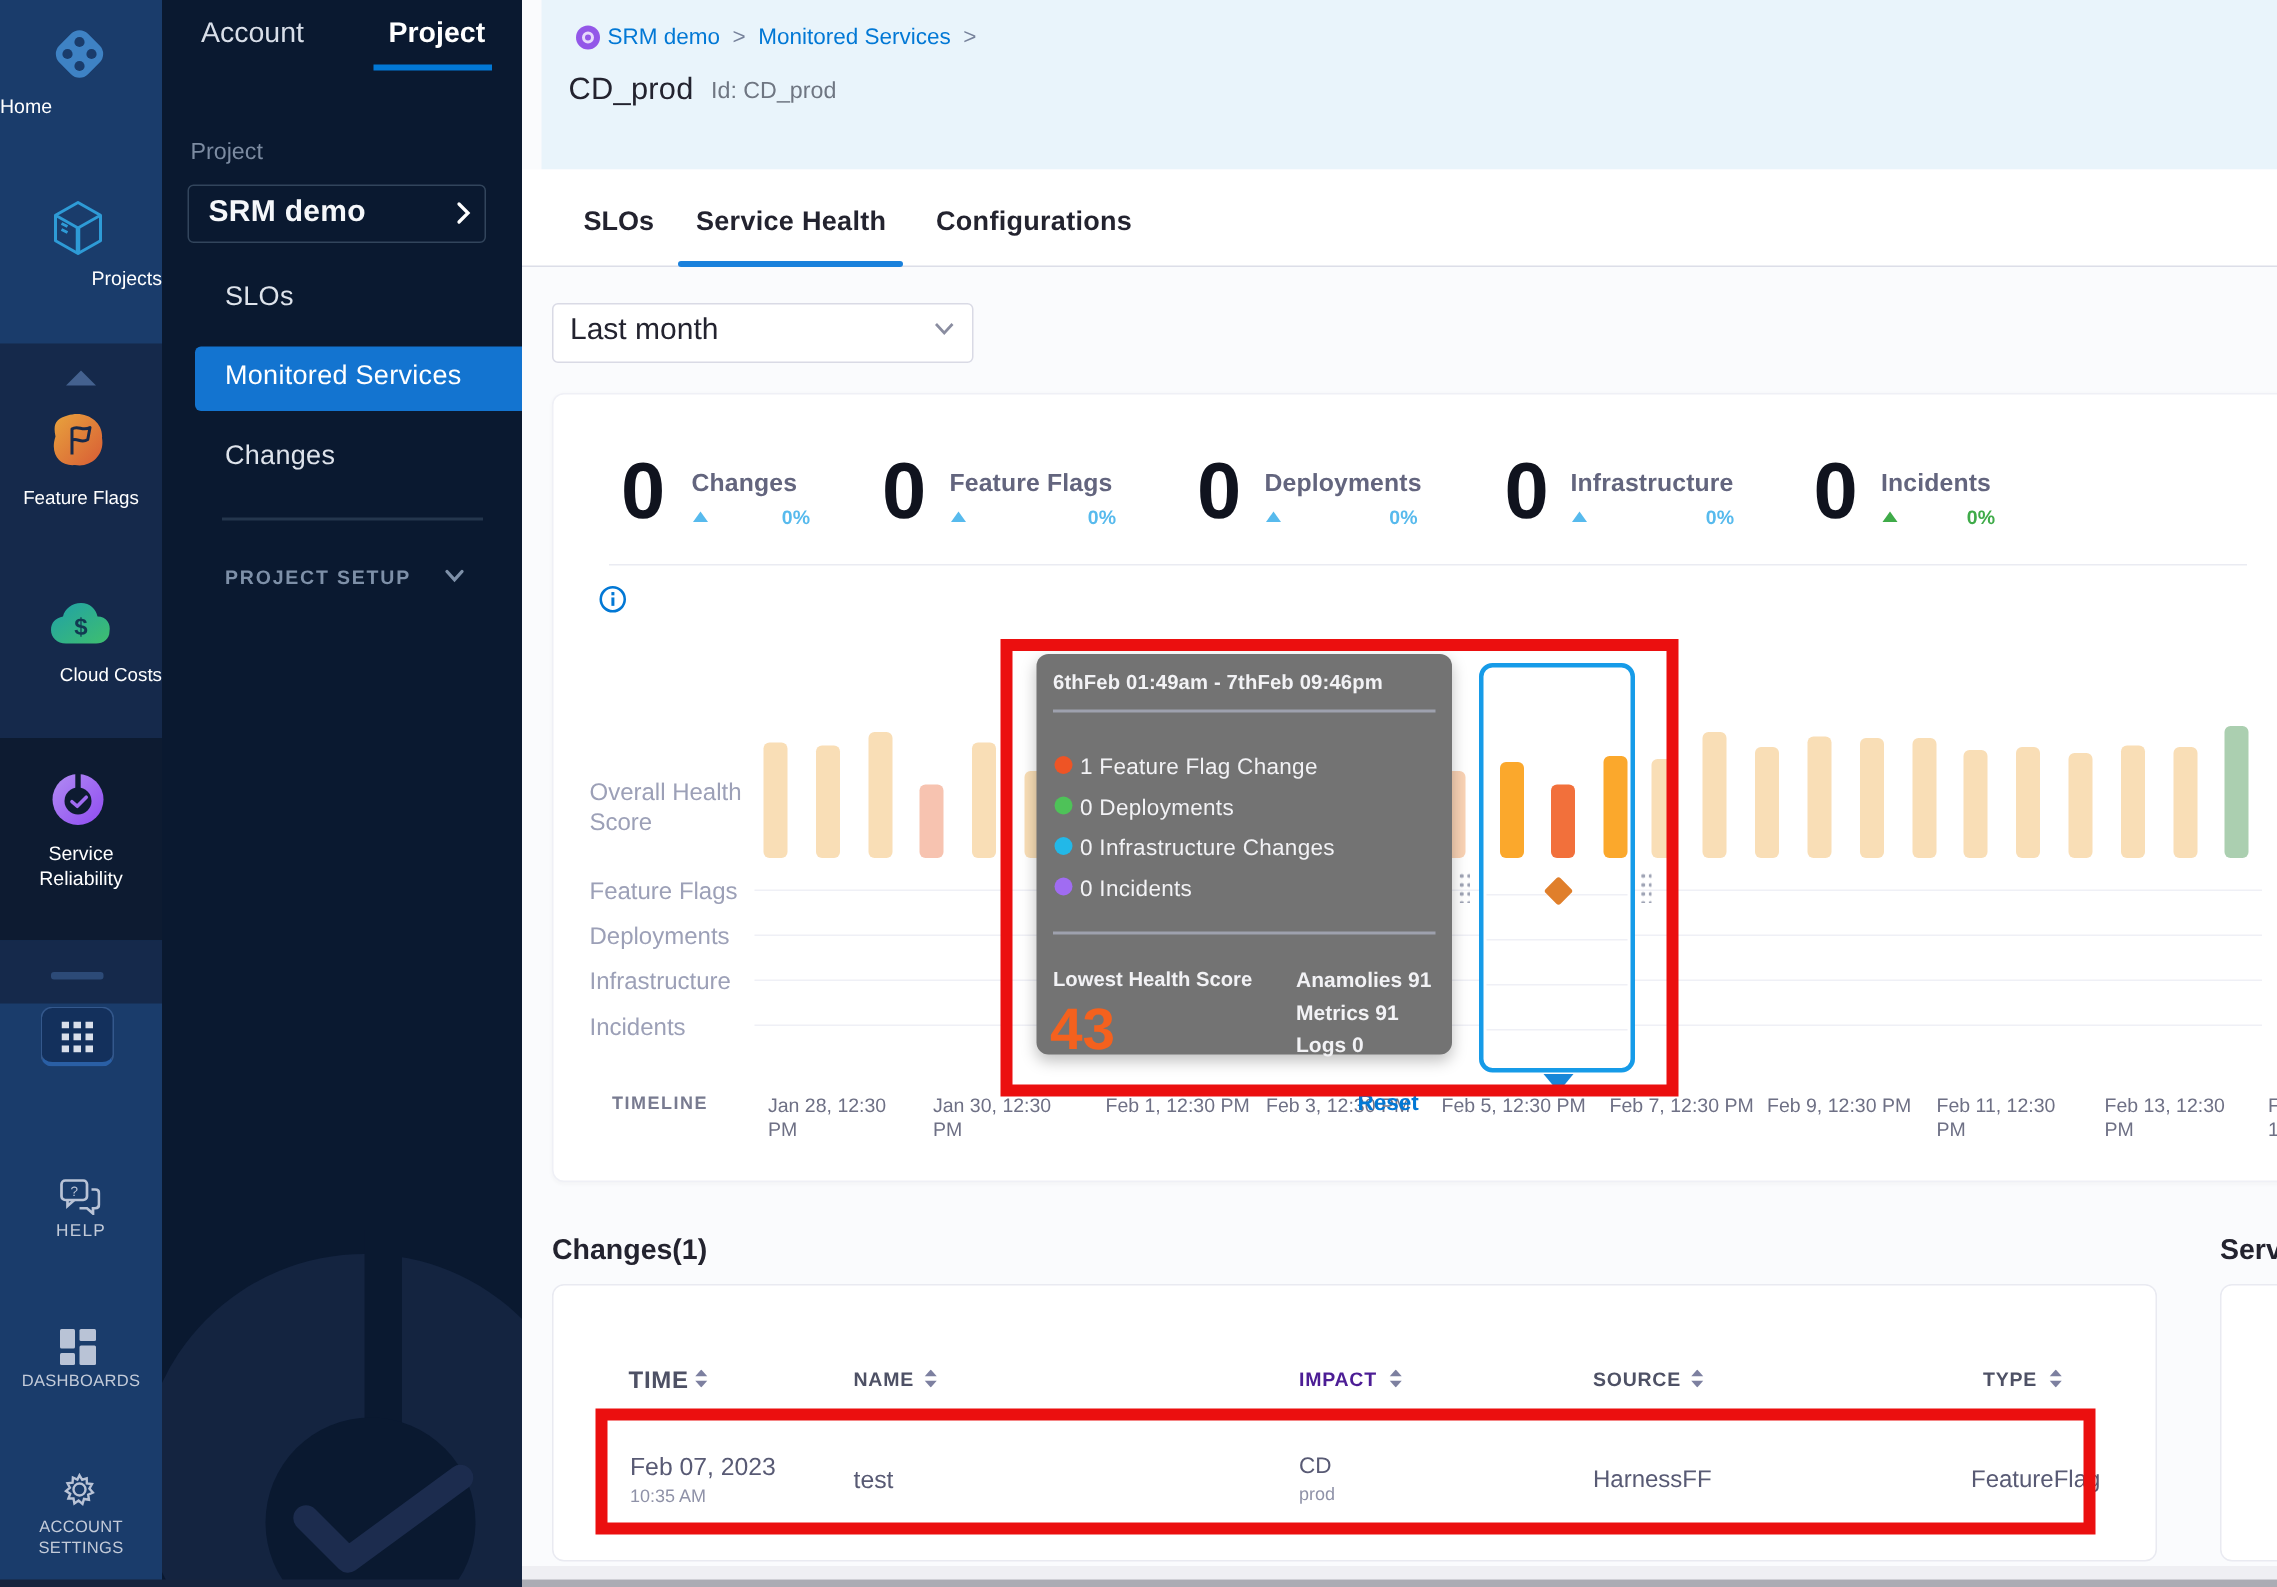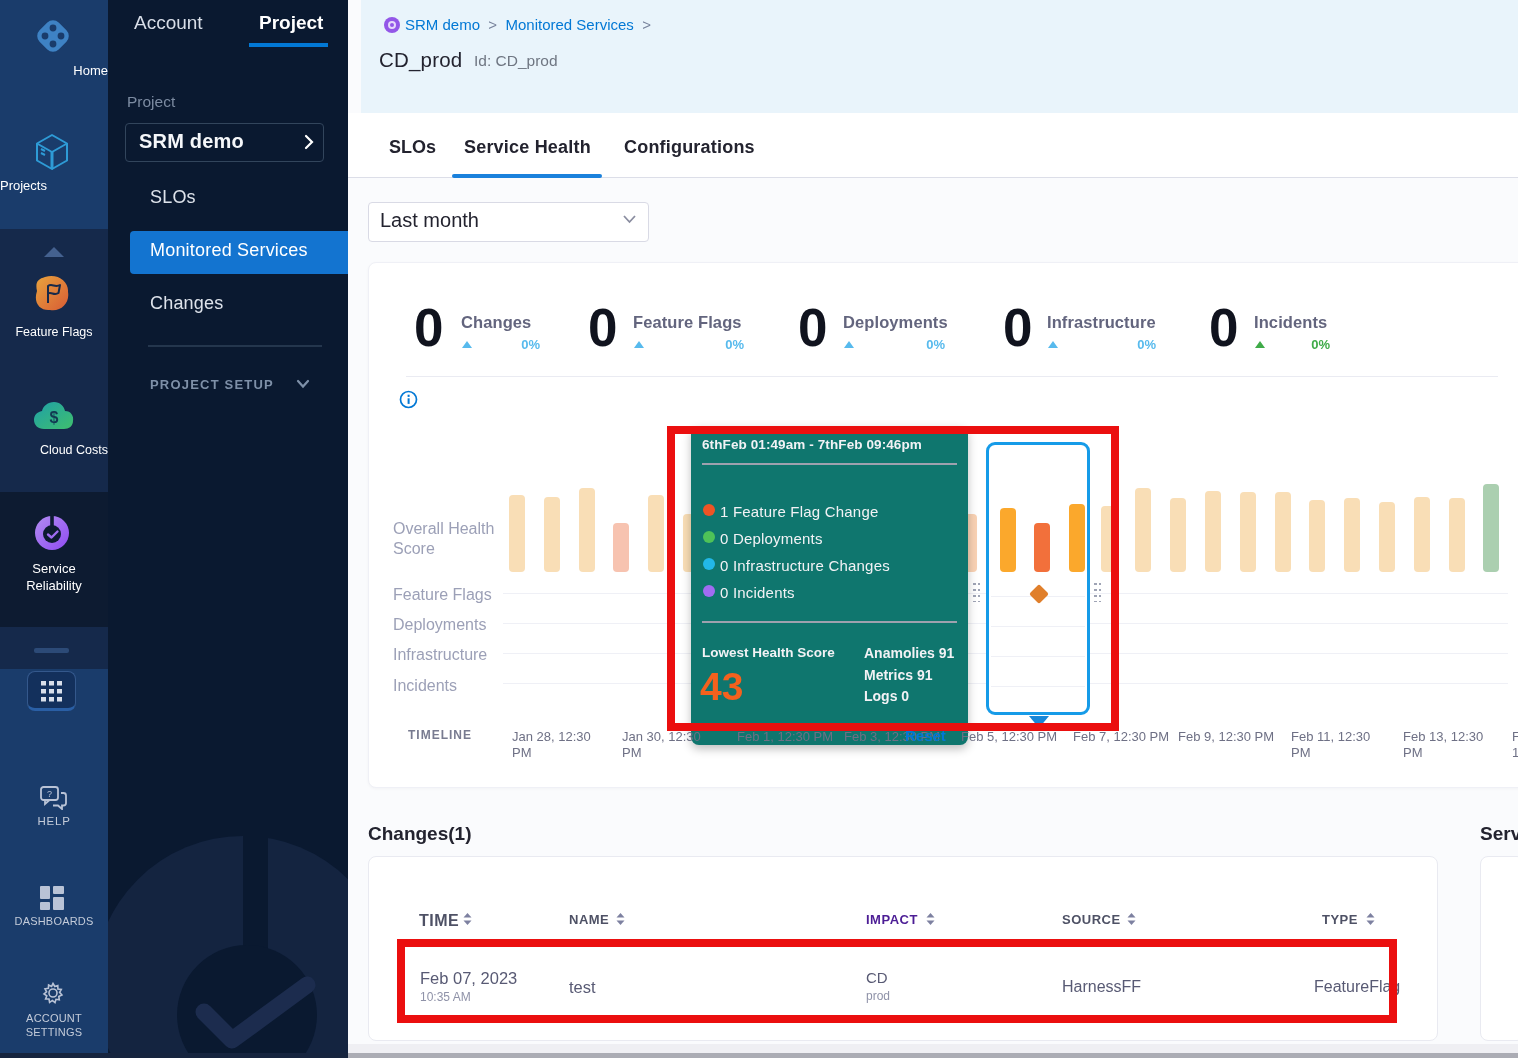--- a/index.html
+++ b/index.html
@@ -106,21 +106,21 @@
 <div class="a" style="left:1379px;top:502px;width:16px;height:70px;background:#F9DEB6;border-radius:4px"></div>
 <div class="a" style="left:1414px;top:497px;width:16px;height:75px;background:#F9DEB6;border-radius:4px"></div>
 <div class="a" style="left:1449px;top:498px;width:16px;height:74px;background:#F9DEB6;border-radius:4px"></div>
 <div class="a" style="left:1483px;top:484px;width:16px;height:88px;background:#ABCFB0;border-radius:4px"></div>
 <div class="a" style="left:1032px;top:587px;width:14px;height:14px;background:#E07F2B;border-radius:2px;transform:rotate(45deg)"></div>
 <div class="a" style="left:972px;top:581px;width:8px;height:21px;background:radial-gradient(circle 1.4px, #9FA4B5 1.3px, transparent 1.4px);background-size:5px 6px"></div>
 <div class="a" style="left:1093px;top:581px;width:8px;height:21px;background:radial-gradient(circle 1.4px, #9FA4B5 1.3px, transparent 1.4px);background-size:5px 6px"></div>
 <svg class="a" style="left:1027px;top:715px" width="24" height="15">
       <path d="M2 1 L22 1 L12 13 Z" fill="#1787D8"></path>
     </svg>
-<div class="a" style="left:691px;top:426px;width:277px;height:319px;background:#0f766e;border-radius:8px;box-shadow:0 4px 10px rgba(0,0,0,.25)">
+<div class="a" style="left:691px;top:436px;width:277px;height:267px;background:#737373;border-radius:8px;box-shadow:0 4px 10px rgba(0,0,0,.25)">
 <div style="position:absolute;left:11px;top:11px;font-size:13.5px;font-weight:600;color:#F2F2F5;letter-spacing:.1px">6thFeb 01:49am - 7thFeb 09:46pm</div>
 <div style="position:absolute;left:11px;right:11px;top:37px;height:1.5px;background:#9EA1AE"></div>
 <div style="position:absolute;left:13px;top:505px"></div>
 </div>
 <div class="a" style="left:703px;top:504px;width:12px;height:12px;border-radius:50%;background:#EE5425"></div>
 <div class="a" style="left:720px;top:503px;font-size:15px;color:#F2F2F5;letter-spacing:.2px">1 Feature Flag Change</div>
 <div class="a" style="left:703px;top:531px;width:12px;height:12px;border-radius:50%;background:#4EC258"></div>
 <div class="a" style="left:720px;top:530px;font-size:15px;color:#F2F2F5;letter-spacing:.2px">0 Deployments</div>
 <div class="a" style="left:703px;top:558px;width:12px;height:12px;border-radius:50%;background:#22B8E8"></div>
 <div class="a" style="left:720px;top:557px;font-size:15px;color:#F2F2F5;letter-spacing:.2px">0 Infrastructure Changes</div>
@@ -183,31 +183,31 @@
 <div class="a" style="left:0;top:627px;width:108px;height:42px;background:#15294B"></div>
 <svg class="a" style="left:33px;top:16px" width="40" height="40">
 <g transform="rotate(45 20 20)">
         <rect x="6.5" y="6.5" width="27" height="27" rx="8" fill="#3E82C4"></rect>
       </g>
 <circle cx="20" cy="12" r="3.4" fill="#1A3C6B"></circle>
       <circle cx="12" cy="20" r="3.4" fill="#1A3C6B"></circle>
 <circle cx="28" cy="20" r="3.4" fill="#1A3C6B"></circle>
       <circle cx="20" cy="28" r="3.4" fill="#1A3C6B"></circle>
     </svg>
-<div class="a" style="left:0;top:63px;width:108px;text-align:right;font-size:13px;color:#fff">Home</div>
+<div class="a" style="left:0;top:63px;width:108px;text-align:left;font-size:13px;color:#fff">Home</div>
 <svg class="a" style="left:33px;top:132px" width="38" height="40">
 <g fill="none" stroke="#2E9BD6" stroke-width="2" stroke-linejoin="round">
 <path d="M19 3 L34 11.5 L19 20 L4 11.5 Z"></path>
 <path d="M4 11.5 L4 28.5 L19 37 L19 20"></path>
 <path d="M34 11.5 L34 28.5 L19 37"></path>
 <path d="M19 20 L19 37" stroke-width="3"></path>
 <path d="M8 17 l4 2 M8 21 l4 2"></path>
 </g>
     </svg>
-<div class="a" style="left:0;top:178px;width:108px;text-align:left;font-size:13px;color:#fff">Projects</div>
+<div class="a" style="left:0;top:178px;width:108px;text-align:right;font-size:13px;color:#fff">Projects</div>
 <div class="a" style="left:44px;top:247px;width:0;height:0;border-left:10px solid transparent;border-right:10px solid transparent;border-bottom:10px solid #44618F"></div>
 <svg class="a" style="left:35px;top:275px" width="38" height="39">
 <defs>
         <linearGradient id="gf" x1="0" y1="0" x2="1" y2="1">
           <stop offset="0" stop-color="#E8A33D"></stop>
           <stop offset="1" stop-color="#D85C35"></stop>
         </linearGradient>
       </defs>
 <path d="M10 2 C 22 -2, 34 6, 33 17 C 35 28, 26 37, 15 35 C 5 36, -2 28, 2 16 C 0 7, 3 4, 10 2 Z" fill="url(#gf)"></path>
 <g fill="none" stroke="#17294a" stroke-width="2" stroke-linejoin="round">

